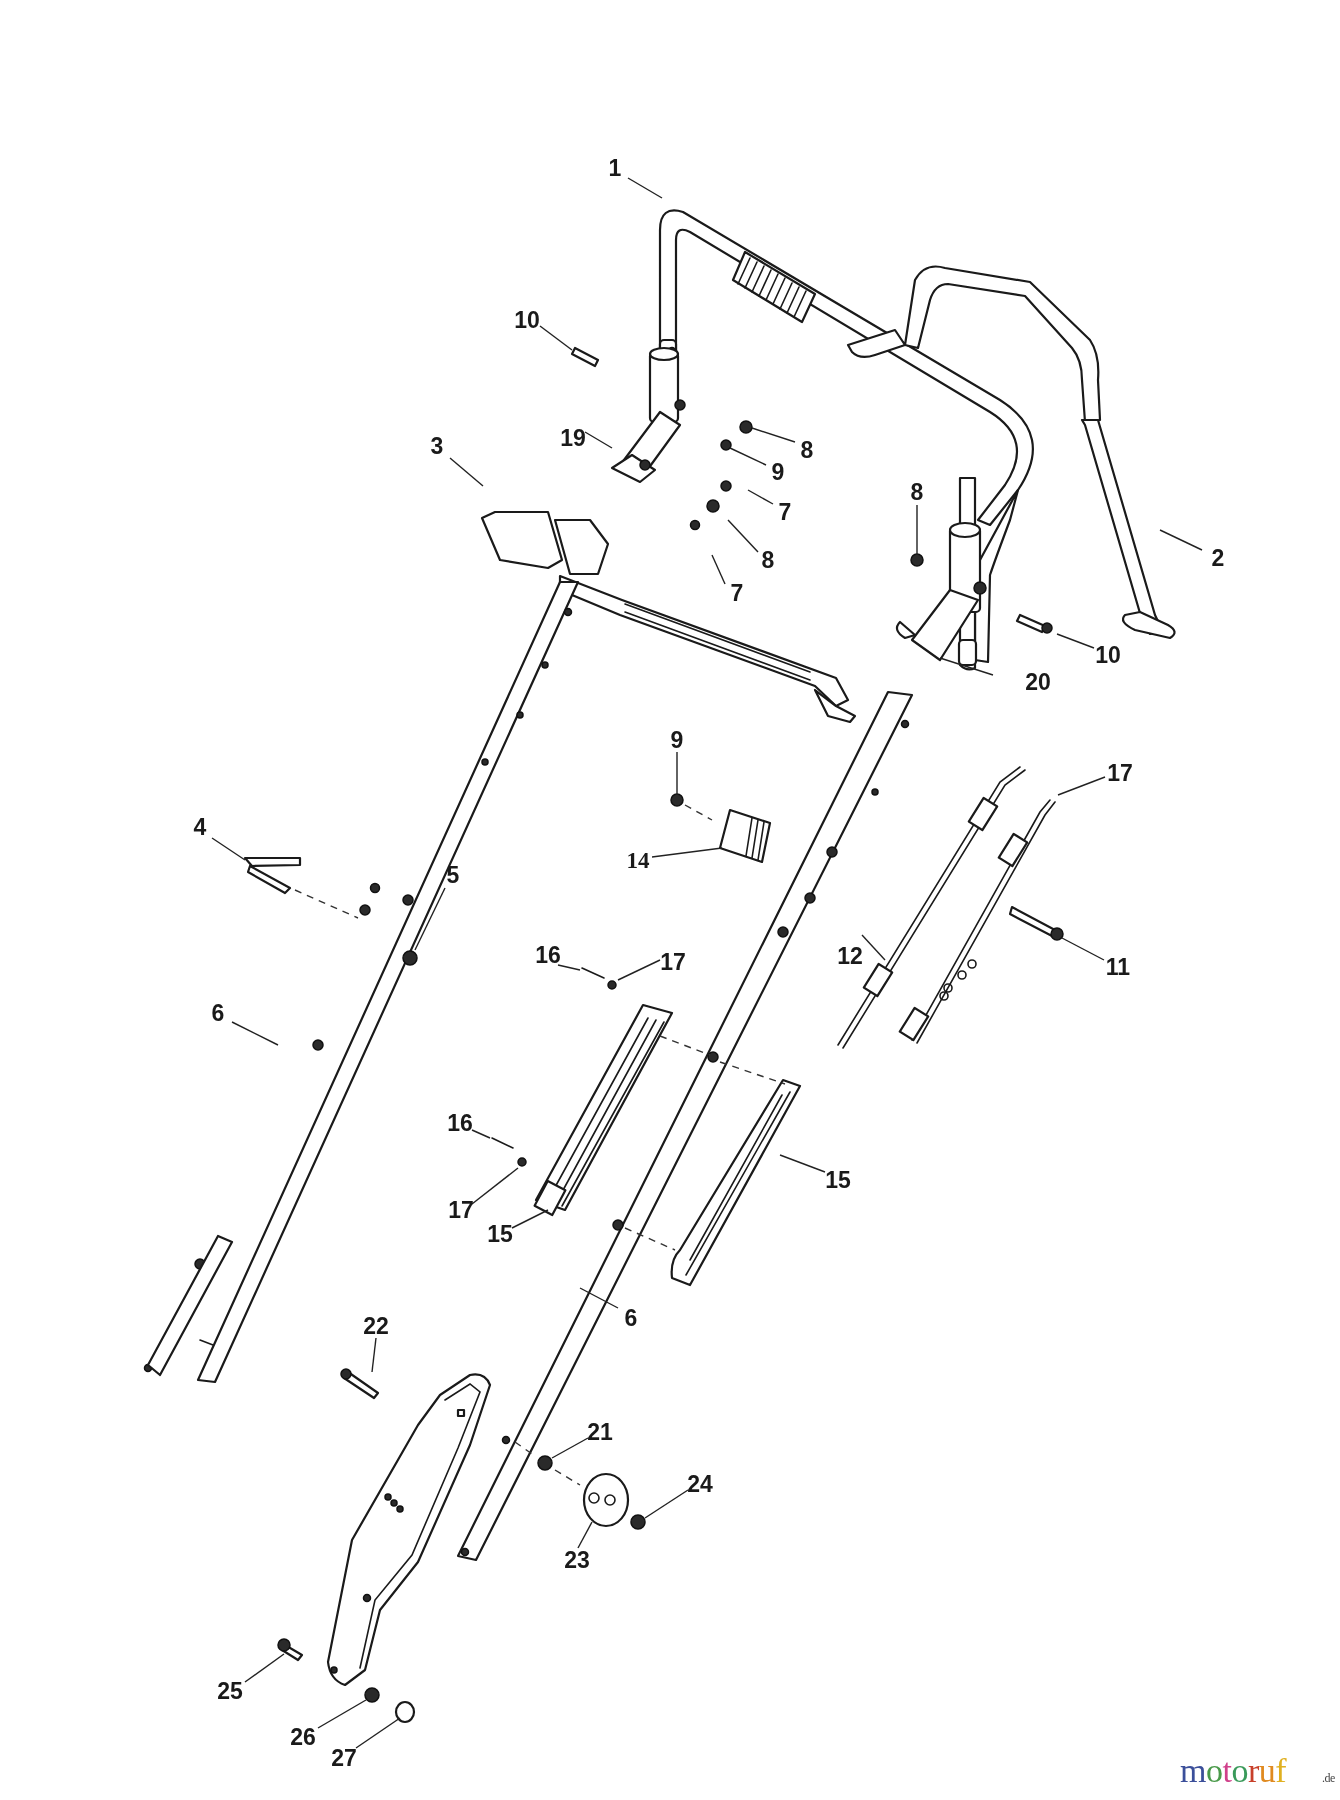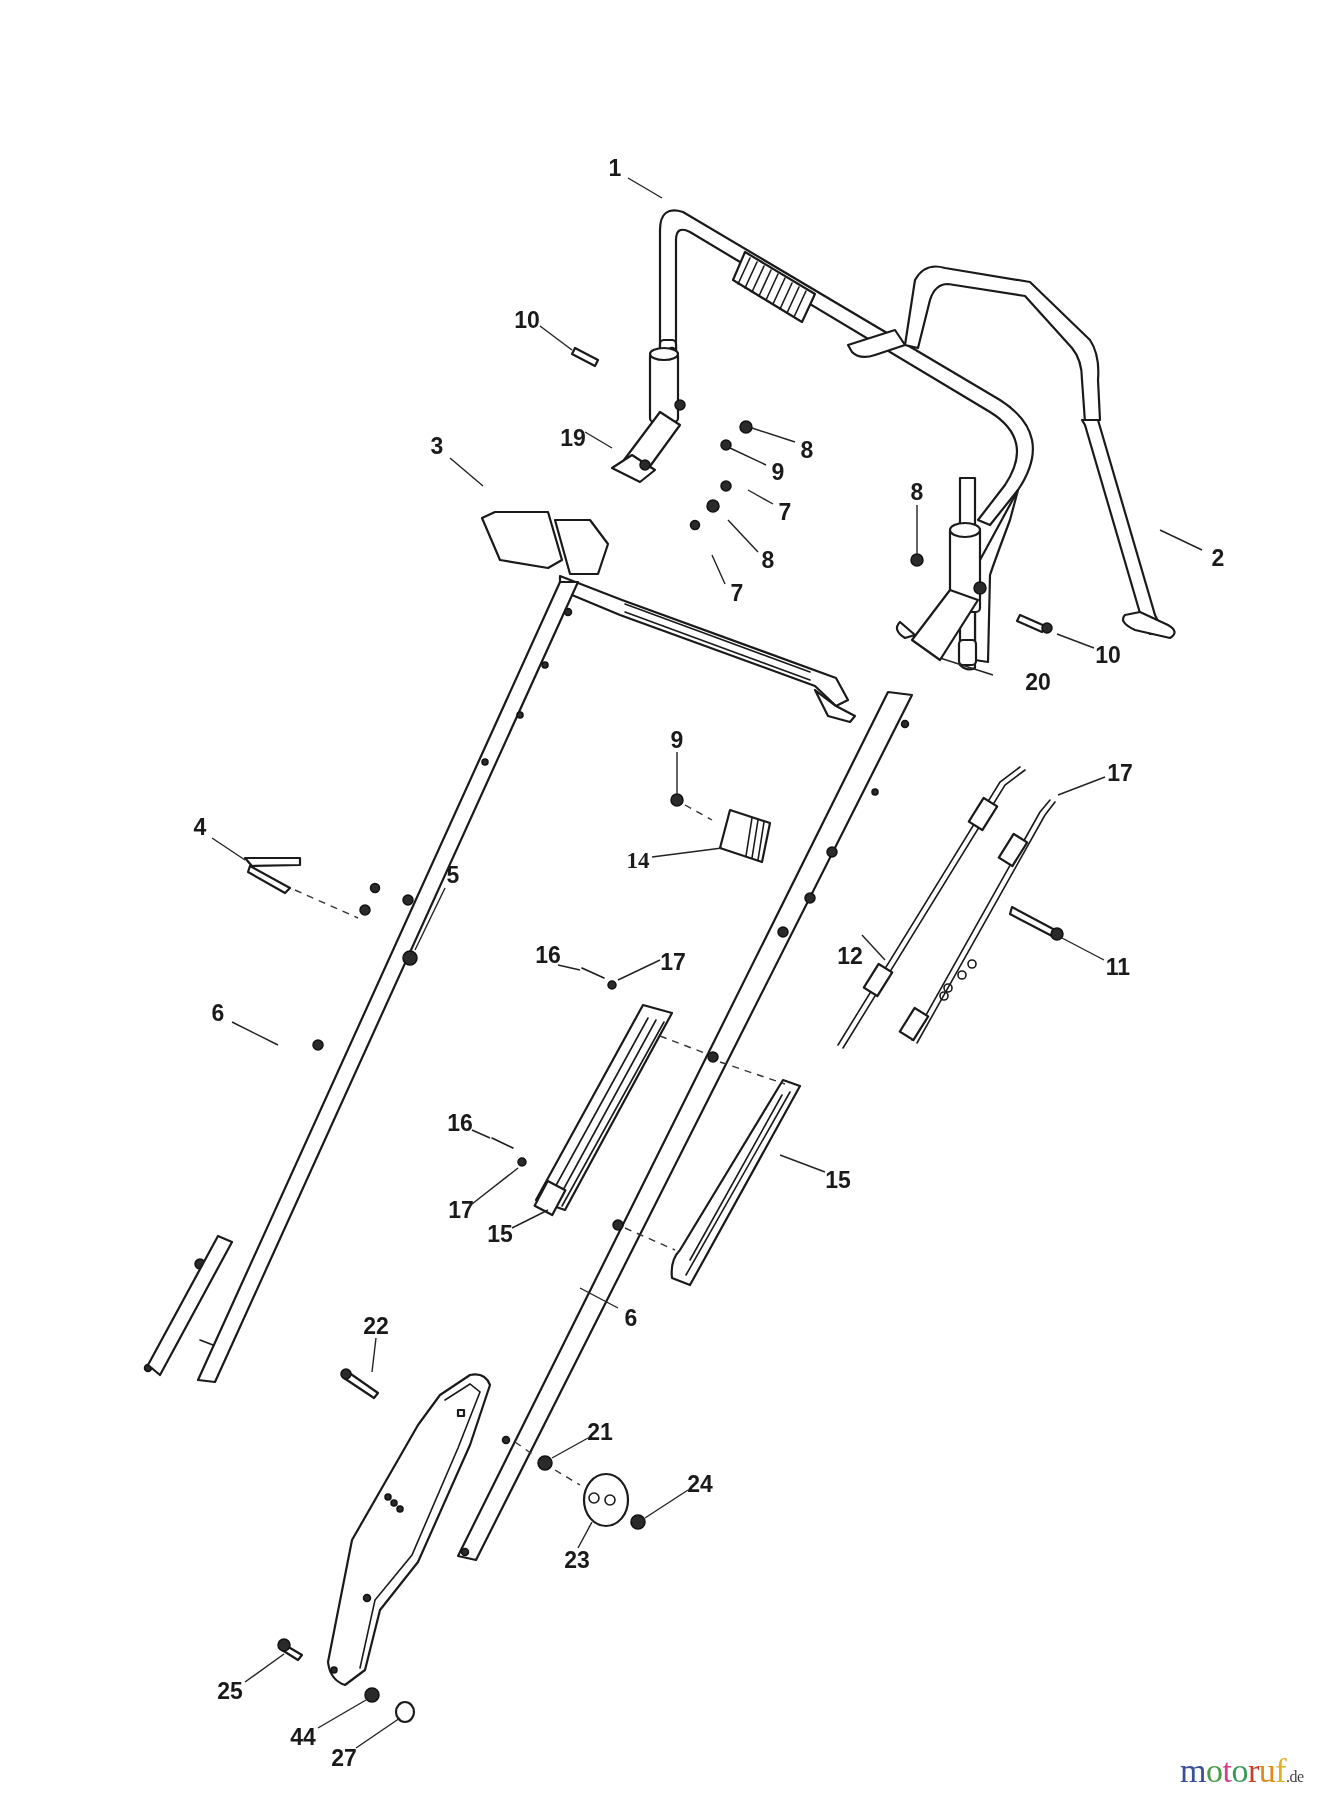--- a/index.html
+++ b/index.html
@@ -6,21 +6,21 @@
   body { width:1340px; height:1800px; position:relative; overflow:hidden; font-family:"Liberation Sans", sans-serif; }
   #diagram { position:absolute; left:0; top:0; width:1340px; height:1800px; }
   .part { fill:#ffffff; stroke:#1a1a1a; stroke-width:2.2; stroke-linejoin:round; stroke-linecap:round; }
   .part-thin { fill:none; stroke:#1a1a1a; stroke-width:1.6; stroke-linecap:round; }
   .dark { fill:#2a2a2a; stroke:#111; stroke-width:1.5; }
   .leader { fill:none; stroke:#222; stroke-width:1.4; }
   .dash { fill:none; stroke:#333; stroke-width:1.4; stroke-dasharray:7 6; }
   .lbl { position:absolute; font-family:"Liberation Sans", sans-serif; font-weight:bold; font-size:23px; color:#1a1a1a; transform:translate(-50%,-50%); white-space:nowrap; line-height:1; }
   .wm { position:absolute; left:1180px; top:1752px; font-family:"Liberation Serif", serif; font-size:34px; letter-spacing:-0.5px; }
   .wm span { display:inline-block; }
-  .wm .tld { font-size:16px; color:#444; }
+  .wm .tld { font-size:12px; color:#444;margin-left:36px; }
 </style>
 </head>
 <body>
 
 <svg id="diagram" viewBox="0 0 1340 1800" xmlns="http://www.w3.org/2000/svg">
 
   <g>
     <path class="part" d="M660,368 L660,230 Q660,205 683,212 L1000,400 Q1055,435 1018,490 L990,525 L978,520 L1005,485 Q1035,440 990,412 L690,232 Q676,225 676,240 L676,368 Z"></path>
     <path class="part" d="M1018,490 L980,560 Q978,570 975,580 L975,660 L988,662 L990,575 Q995,560 1010,520 Z"></path>
     <path class="part" d="M960,478 L960,665 Q967,672 975,668 L975,478 Z"></path>
@@ -255,19 +255,19 @@
     <div class="lbl" style="left: 460px; top: 1123px;">16</div>
     <div class="lbl" style="left: 673px; top: 962px;">17</div>
     <div class="lbl" style="left: 461px; top: 1210px;">17</div>
     <div class="lbl" style="left: 573px; top: 438px;">19</div>
     <div class="lbl" style="left: 1038px; top: 682px;">20</div>
     <div class="lbl" style="left: 600px; top: 1432px;">21</div>
     <div class="lbl" style="left: 376px; top: 1326px;">22</div>
     <div class="lbl" style="left: 577px; top: 1560px;">23</div>
     <div class="lbl" style="left: 700px; top: 1484px;">24</div>
     <div class="lbl" style="left: 230px; top: 1691px;">25</div>
-    <div class="lbl" style="left: 303px; top: 1737px;">44</div>
+    <div class="lbl" style="left: 303px; top: 1737px;">26</div>
     <div class="lbl" style="left: 344px; top: 1758px;">27</div>
   </div>
 
 <div class="wm">
   <span id="wm-letters"><span style="color: rgb(59, 79, 154);">m</span><span style="color: rgb(74, 154, 74);">o</span><span style="color: rgb(208, 64, 138);">t</span><span style="color: rgb(58, 154, 90);">o</span><span style="color: rgb(200, 64, 42);">r</span><span style="color: rgb(224, 138, 32);">u</span><span style="color: rgb(224, 176, 32);">f</span></span><span class="tld">.de</span>
 </div>
 
 </body></html>

